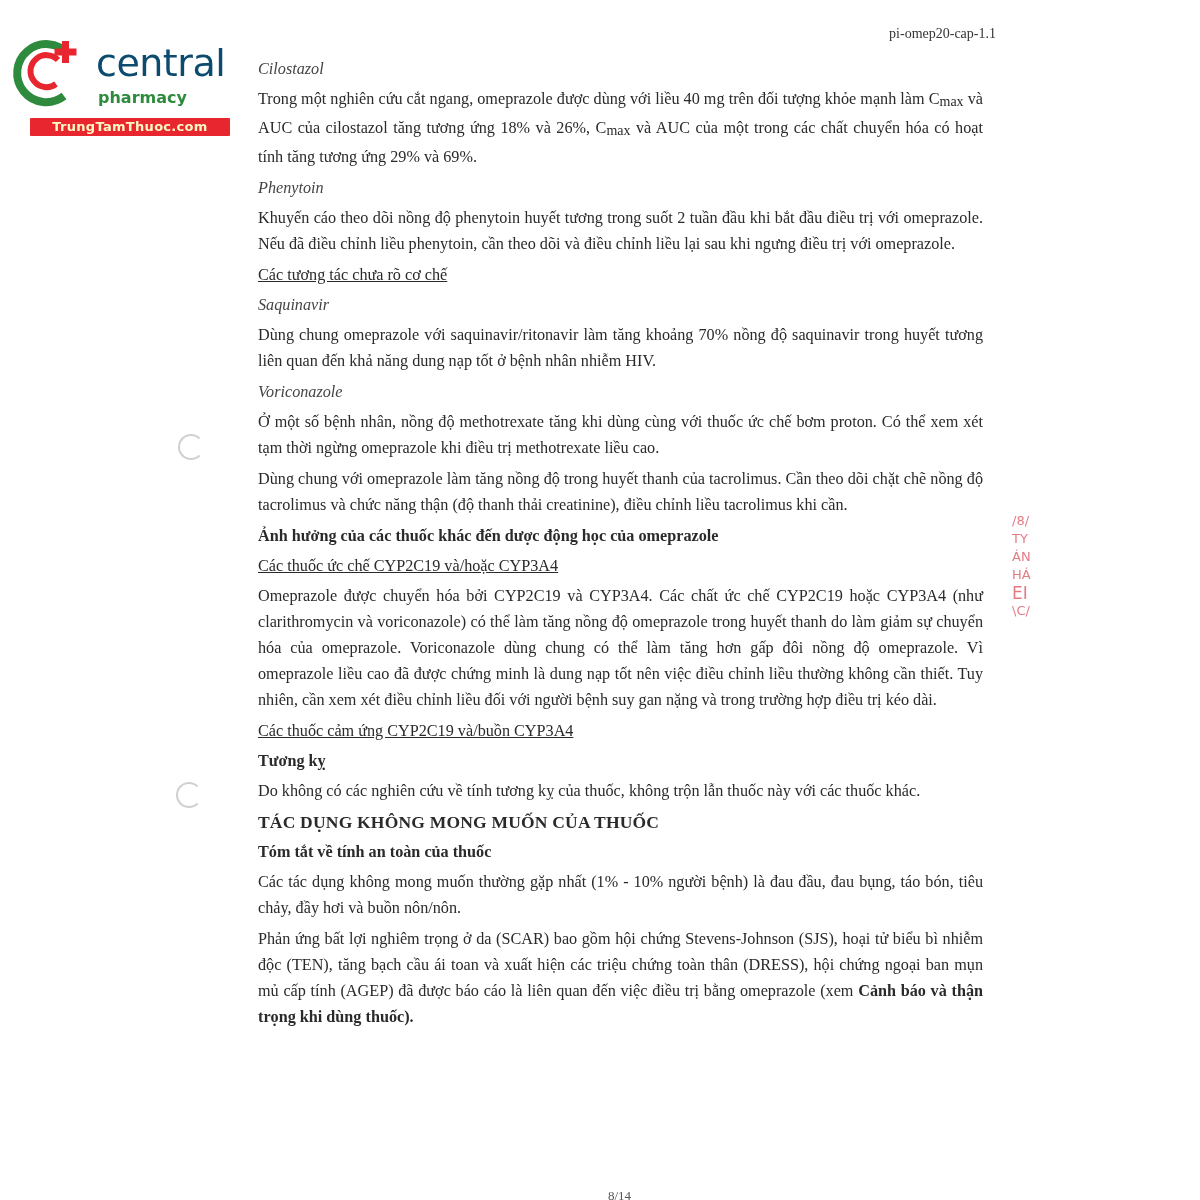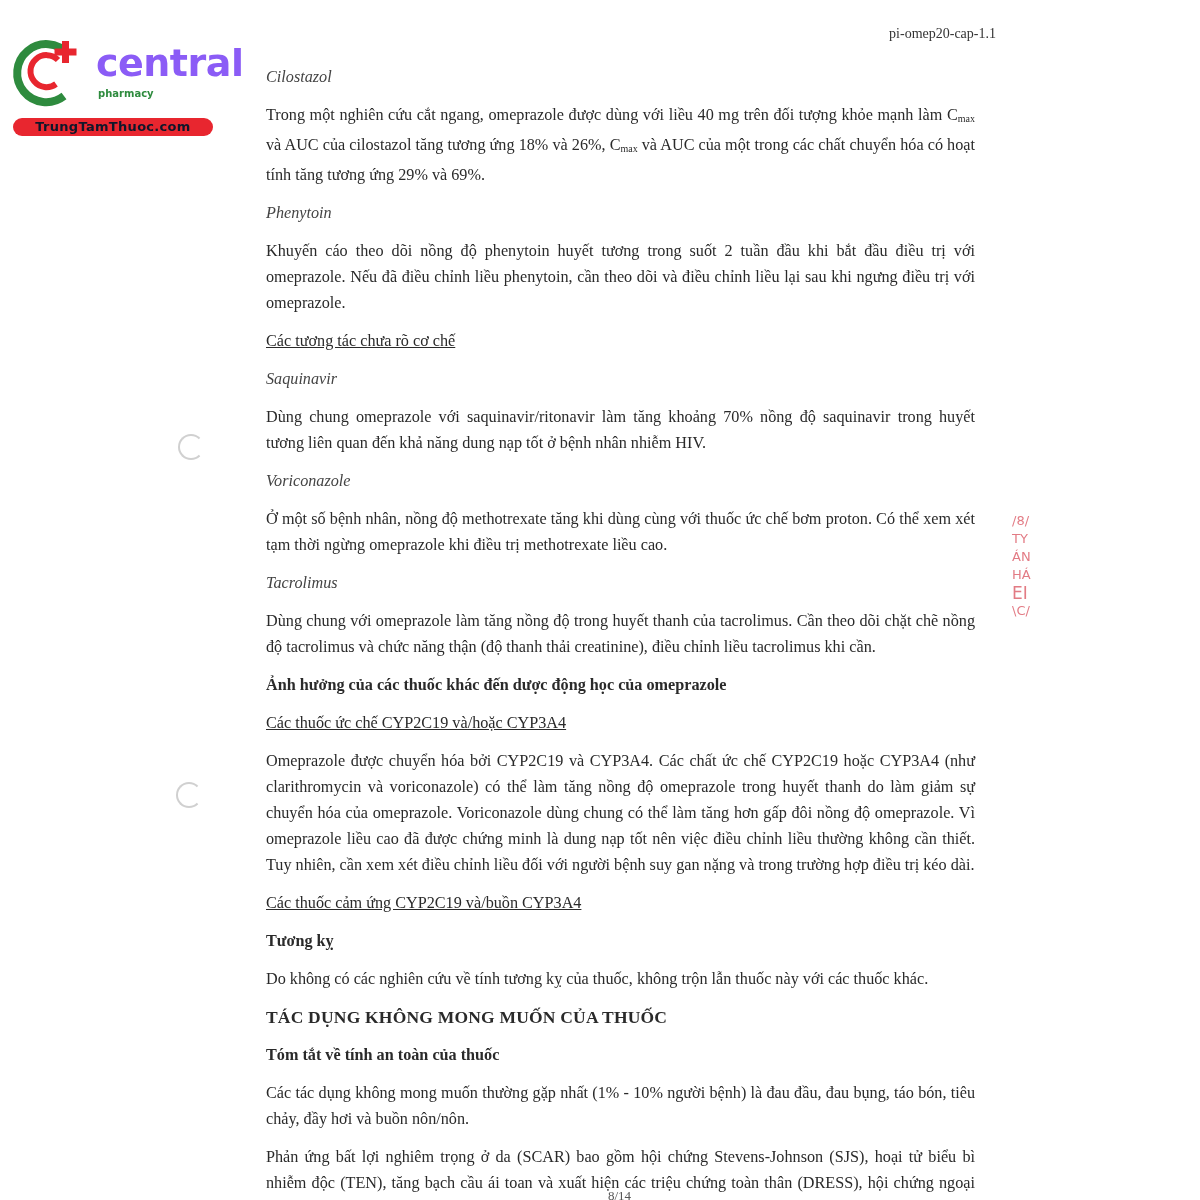--- a/index.html
+++ b/index.html
@@ -2,33 +2,33 @@
 <html><head>
 <meta charset="utf-8">
 <style>
   html, body { margin: 0; padding: 0; }
   body {
     width: 1200px; height: 1200px; background: #ffffff; position: relative; overflow: hidden;
     font-family: "Liberation Serif", "DejaVu Serif", serif; color: #2a2a2a;
   }
   .logo { position: absolute; left: 10px; top: 38px; width: 205px; height: 100px; }
   .logo-mark { position: absolute; left: 2px; top: 0; width: 70px; height: 70px; }
-  .logo-word { position: absolute; left: 86px; top: 6px; font-family: "DejaVu Sans", sans-serif; font-size: 38px; color: #8b5cf6; letter-spacing: -0.5px; line-height: 1; font-weight: bold; }
-  .logo-sub { position: absolute; left: 88px; top: 50px; font-family: "DejaVu Sans", sans-serif; font-size: 10px; color: #2e8b3e; font-weight: bold; }
-  .logo-pill { position: absolute; left: 3px; top: 80px; width: 200px; height: 18px; background: #e8262f; border-radius: 9px; color: #0f172a; font-family: "DejaVu Sans", sans-serif; font-weight: bold; font-size: 13px; text-align: center; line-height: 18px; letter-spacing: 0.3px; }
+  .logo-word { position: absolute; left: 86px; top: 6px; font-family: "DejaVu Sans", sans-serif; font-size: 38px; color: #0c4a6e; letter-spacing: -0.5px; line-height: 1; font-weight: normal; }
+  .logo-sub { position: absolute; left: 88px; top: 50px; font-family: "DejaVu Sans", sans-serif; font-size: 16px; color: #2e8b3e; font-weight: bold; }
+  .logo-pill { position: absolute; left: 20px; top: 80px; width: 200px; height: 18px; background: #e8262f; border-radius: 1px; color: #fef9c3; font-family: "DejaVu Sans", sans-serif; font-weight: bold; font-size: 13px; text-align: center; line-height: 18px; letter-spacing: 0.3px; }
 
   .doc-id { position: absolute; right: 204px; top: 26px; font-size: 14px; color: #333; }
   .content { position: absolute; left: 254px; top: 52px; width: 733px; font-size: 16.2px; line-height: 26px; }
-  .content p { margin: 12px; text-align: justify; }
+  .content p { margin: 4px; text-align: justify; }
   .h-ital { font-style: italic; color: #444; margin: 0 0 3px 0; }
   .h-under { text-decoration: underline; margin: 0 0 3px 0; }
   .h-bold { font-weight: bold; margin: 0 0 3px 0; }
   .h-main { font-weight: bold; font-size: 17.5px; margin: 0 0 3px 0; letter-spacing: 0.2px; }
   .para { margin-bottom: 5px !important; }
-  sub { font-size: 10px; vertical-align: -2px; }
+  sub { font-size: 14px; vertical-align: -2px; }
 
   .page-num { position: absolute; left: 608px; top: 1188px; font-size: 13px; color: #555; }
   .punch { position: absolute; width: 22px; height: 22px; border-radius: 50%; border: 2px solid #d0d0d0; border-right-color: transparent; }
   .stamp { position: absolute; left: 1012px; top: 512px; width: 30px; color: #d94f5c; font-family: "DejaVu Sans", sans-serif; font-size: 13px; line-height: 18px; opacity: 0.75; }
 </style>
 </head>
 <body>
 
 <div class="logo">
   <svg class="logo-mark" viewBox="0 0 70 70">
@@ -64,21 +64,20 @@
   <p class="para">Khuyến cáo theo dõi nồng độ phenytoin huyết tương trong suốt 2 tuần đầu khi bắt đầu điều trị với omeprazole. Nếu đã điều chỉnh liều phenytoin, cần theo dõi và điều chỉnh liều lại sau khi ngưng điều trị với omeprazole.</p>
 
   <p class="h-under">Các tương tác chưa rõ cơ chế</p>
 
   <p class="h-ital">Saquinavir</p>
   <p class="para">Dùng chung omeprazole với saquinavir/ritonavir làm tăng khoảng 70% nồng độ saquinavir trong huyết tương liên quan đến khả năng dung nạp tốt ở bệnh nhân nhiễm HIV.</p>
 
   <p class="h-ital">Voriconazole</p>
   <p class="para">Ở một số bệnh nhân, nồng độ methotrexate tăng khi dùng cùng với thuốc ức chế bơm proton. Có thể xem xét tạm thời ngừng omeprazole khi điều trị methotrexate liều cao.</p>
 
-  <p class="h-ital">Tacrolimus</p>
   <p class="para">Dùng chung với omeprazole làm tăng nồng độ trong huyết thanh của tacrolimus. Cần theo dõi chặt chẽ nồng độ tacrolimus và chức năng thận (độ thanh thải creatinine), điều chỉnh liều tacrolimus khi cần.</p>
 
   <p class="h-bold">Ảnh hưởng của các thuốc khác đến dược động học của omeprazole</p>
 
   <p class="h-under">Các thuốc ức chế CYP2C19 và/hoặc CYP3A4</p>
   <p class="para">Omeprazole được chuyển hóa bởi CYP2C19 và CYP3A4. Các chất ức chế CYP2C19 hoặc CYP3A4 (như clarithromycin và voriconazole) có thể làm tăng nồng độ omeprazole trong huyết thanh do làm giảm sự chuyển hóa của omeprazole. Voriconazole dùng chung có thể làm tăng hơn gấp đôi nồng độ omeprazole. Vì omeprazole liều cao đã được chứng minh là dung nạp tốt nên việc điều chỉnh liều thường không cần thiết. Tuy nhiên, cần xem xét điều chỉnh liều đối với người bệnh suy gan nặng và trong trường hợp điều trị kéo dài.</p>
 
   <p class="h-under">Các thuốc cảm ứng CYP2C19 và/buồn CYP3A4</p>
 
   <p class="h-bold">Tương kỵ</p>

